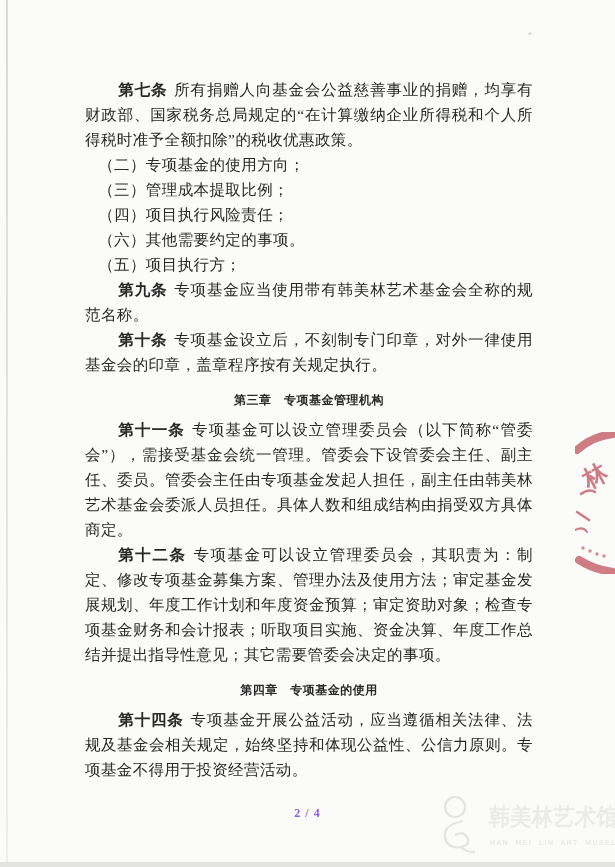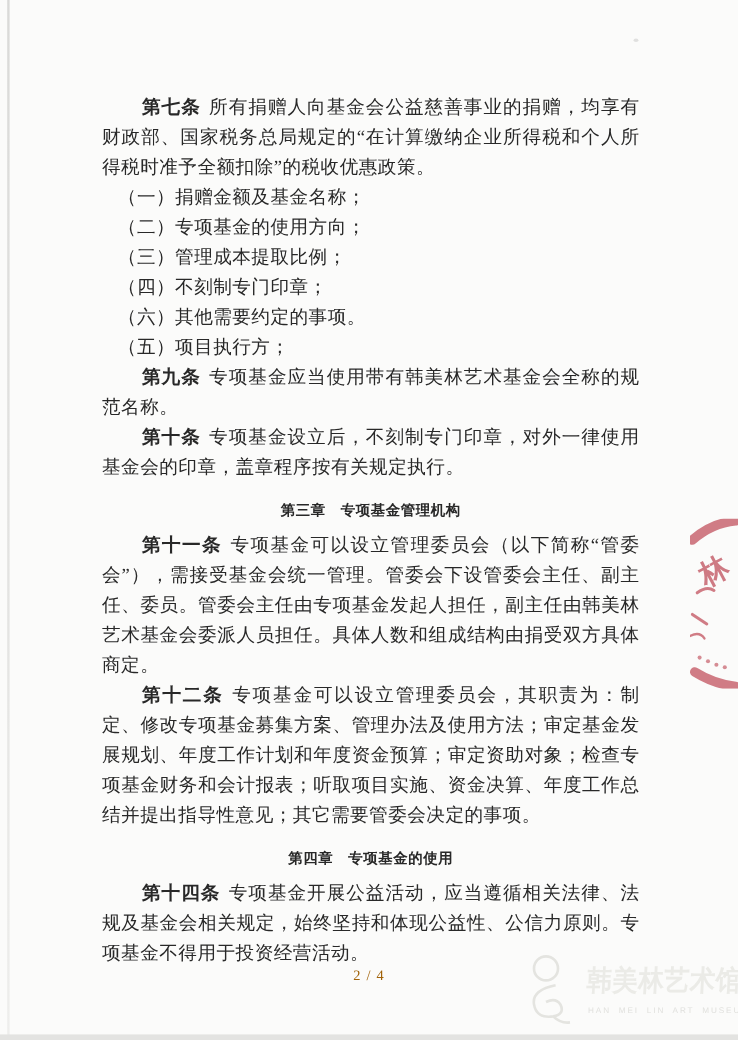--- a/index.html
+++ b/index.html
@@ -49,22 +49,22 @@
     font-size:12px;
     line-height:25px;
     font-weight:bold;
     text-align:center;
     text-indent:0;
     letter-spacing:.5px;
   }
   .footer-pagenum {
     position:absolute; left:0; top:806px; width:100%;
     text-align:center;
-    font-size:12px; font-weight:normal; letter-spacing:1px;
-    color:#a16207;
+    font-size:12px; font-weight:bold; letter-spacing:1px;
+    color:#8b5cf6;
   }
   
   .stamp {
     position:absolute; right:0; top:432px; width:40px; height:142px;
     overflow:hidden; pointer-events:none;
   }
   .stamp .stamp-char {
     position:absolute; left:8px; top:28px;
     font-size:24px; font-weight:bold; color:#bf4f5c; opacity:.75;
     transform:rotate(-28deg);
@@ -97,24 +97,23 @@
 <div class="page">
 
   <div class="scan-edge-left"></div>
   <div class="scan-speck"></div>
 
   <div class="content">
 
     <p class="para"><b class="lbl">第七条</b><span>所有捐赠人向基金会公益慈善事业的捐赠，均享有财政部、国家税务总局规定的“在计算缴纳企业所得税和个人所得税时准予全额扣除”的税收优惠政策。</span></p>
 
 
-    <p class="list-item">（一）捐赠金额及基金名称；</p>
     <p class="list-item">（二）专项基金的使用方向；</p>
     <p class="list-item">（三）管理成本提取比例；</p>
-    <p class="list-item">（四）不刻制专门印章；</p>
+    <p class="list-item">（四）项目执行风险责任；</p>
     <p class="list-item">（六）其他需要约定的事项。</p>
     <p class="list-item">（五）项目执行方；</p>
 
     <p class="para"><b class="lbl">第九条</b><span>专项基金应当使用带有韩美林艺术基金会全称的规范名称。</span></p>
 
     <p class="para"><b class="lbl">第十条</b><span>专项基金设立后，不刻制专门印章，对外一律使用基金会的印章，盖章程序按有关规定执行。</span></p>
 
     <h3 class="chapter">第三章　专项基金管理机构</h3>
 
     <p class="para"><b class="lbl">第十一条</b><span>专项基金可以设立管理委员会（以下简称“管委会”），需接受基金会统一管理。管委会下设管委会主任、副主任、委员。管委会主任由专项基金发起人担任，副主任由韩美林艺术基金会委派人员担任。具体人数和组成结构由捐受双方具体商定。</span></p>

